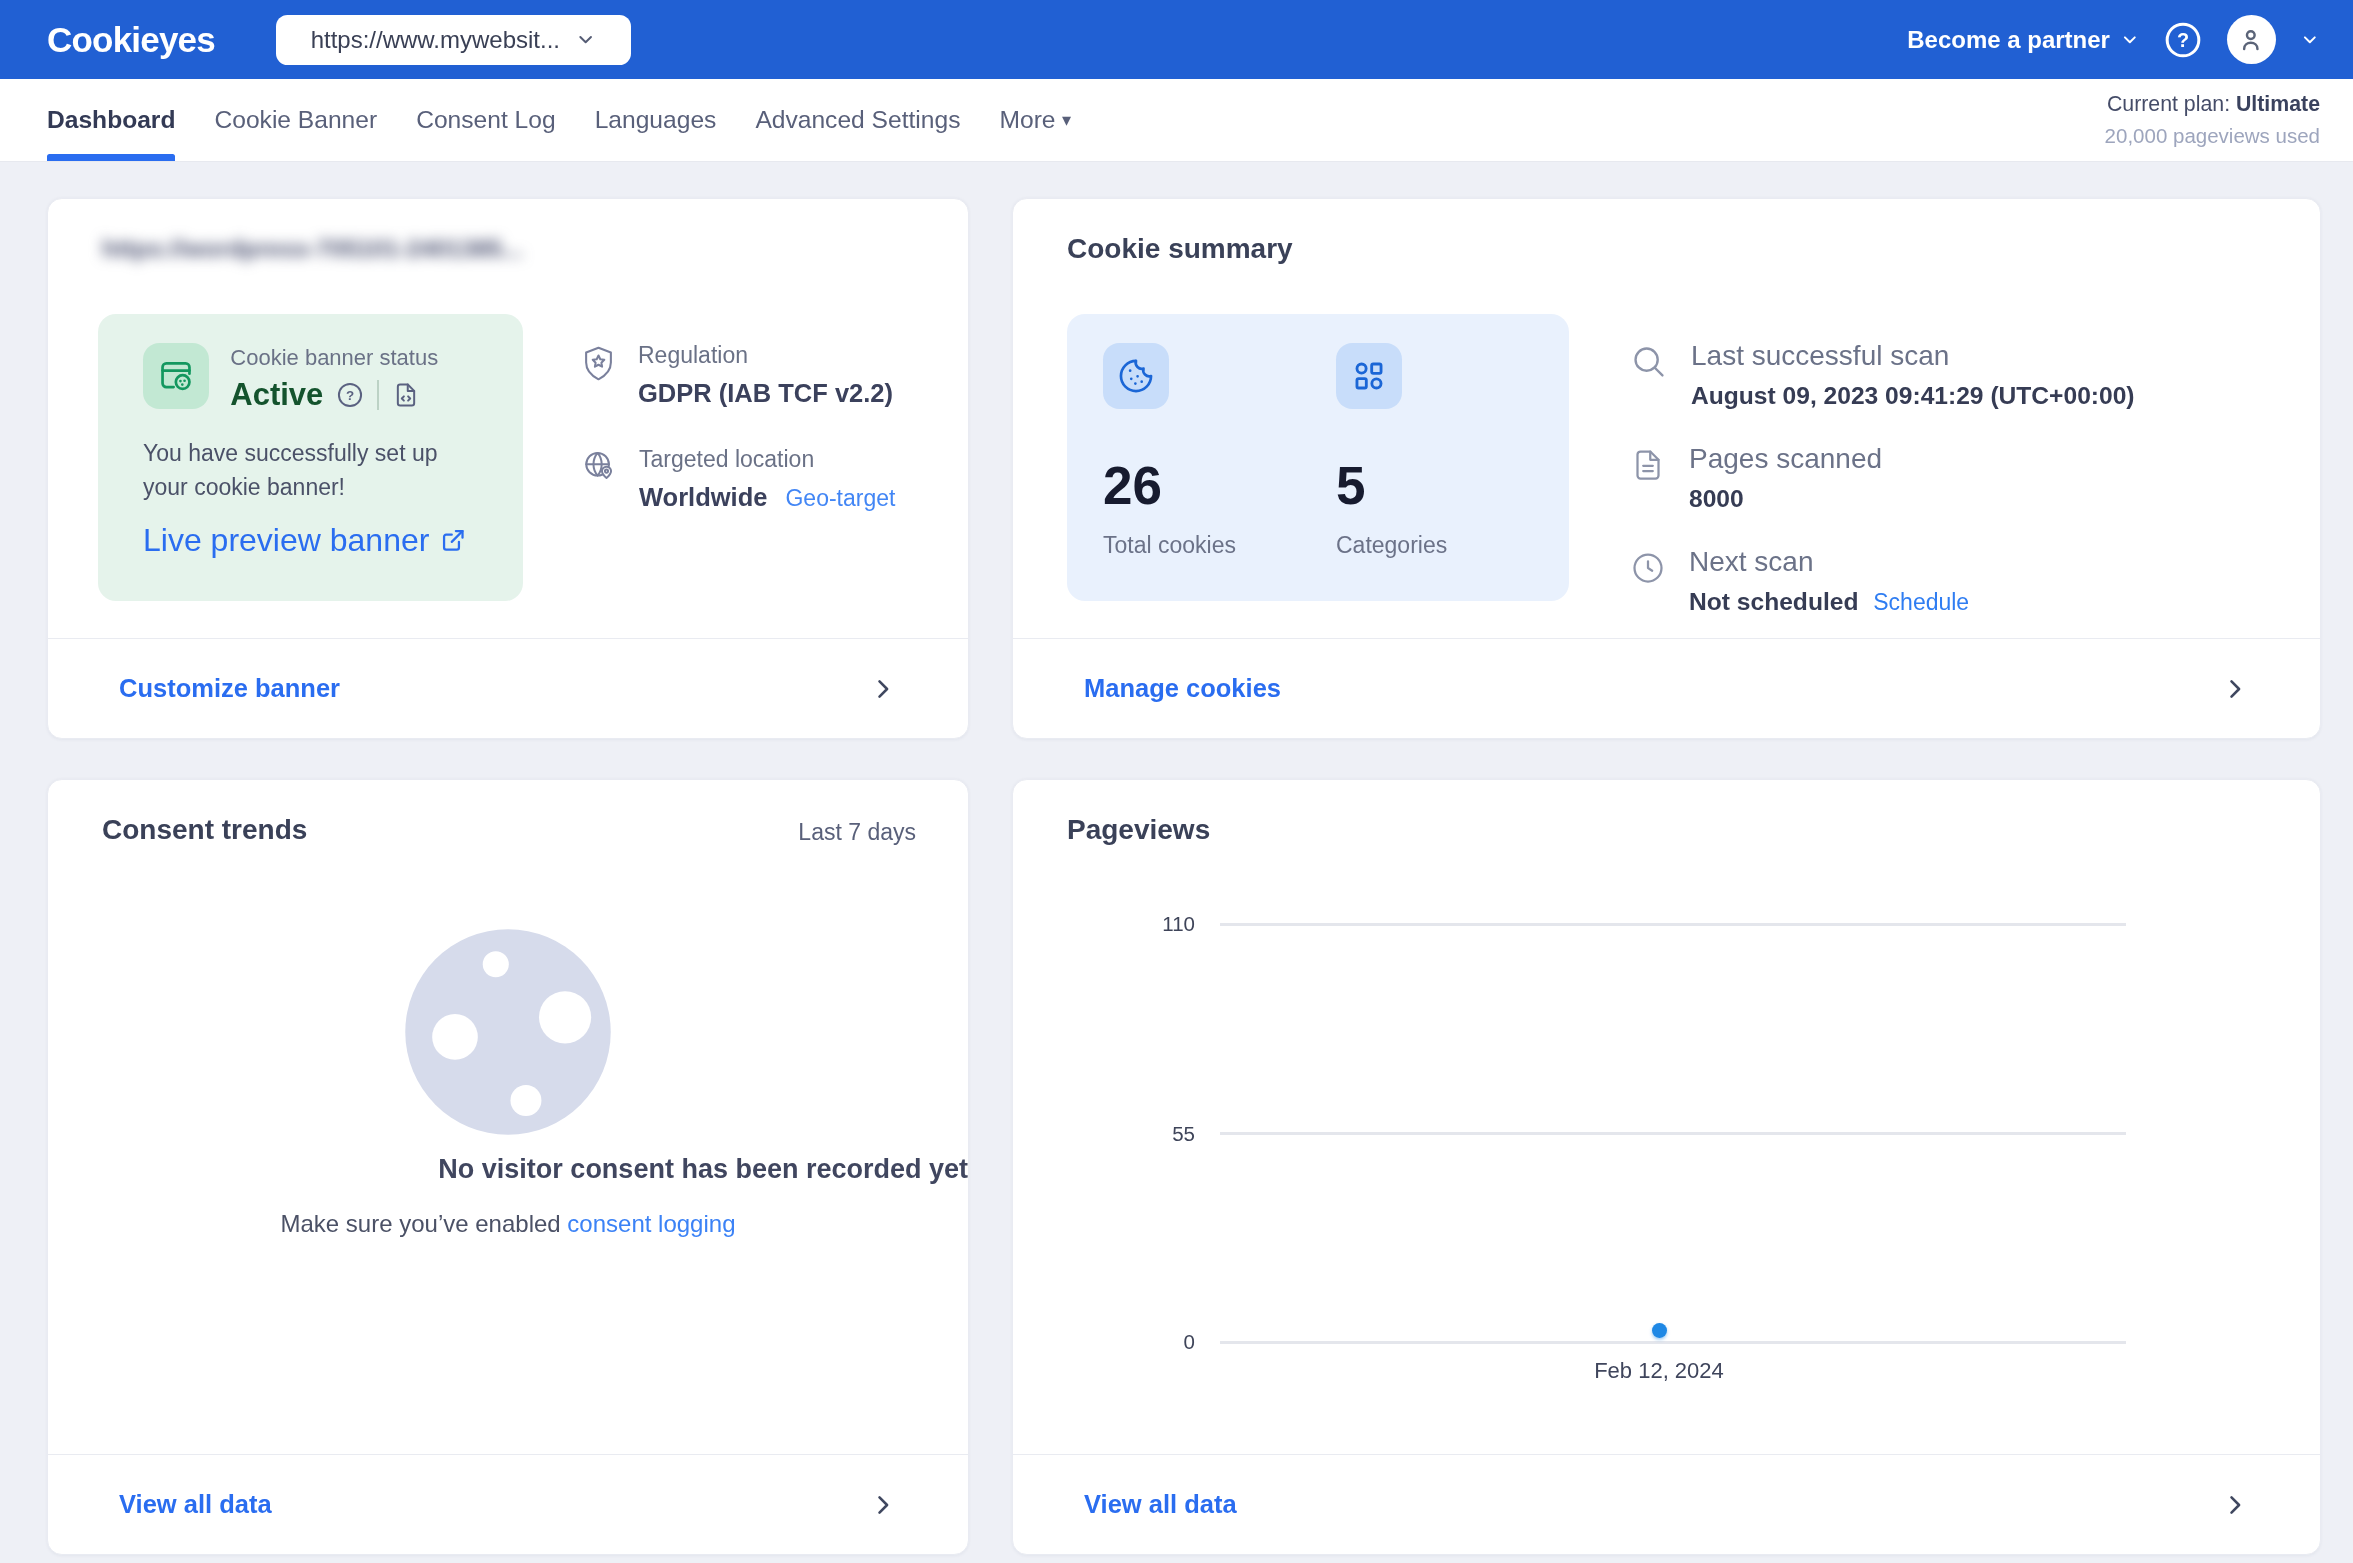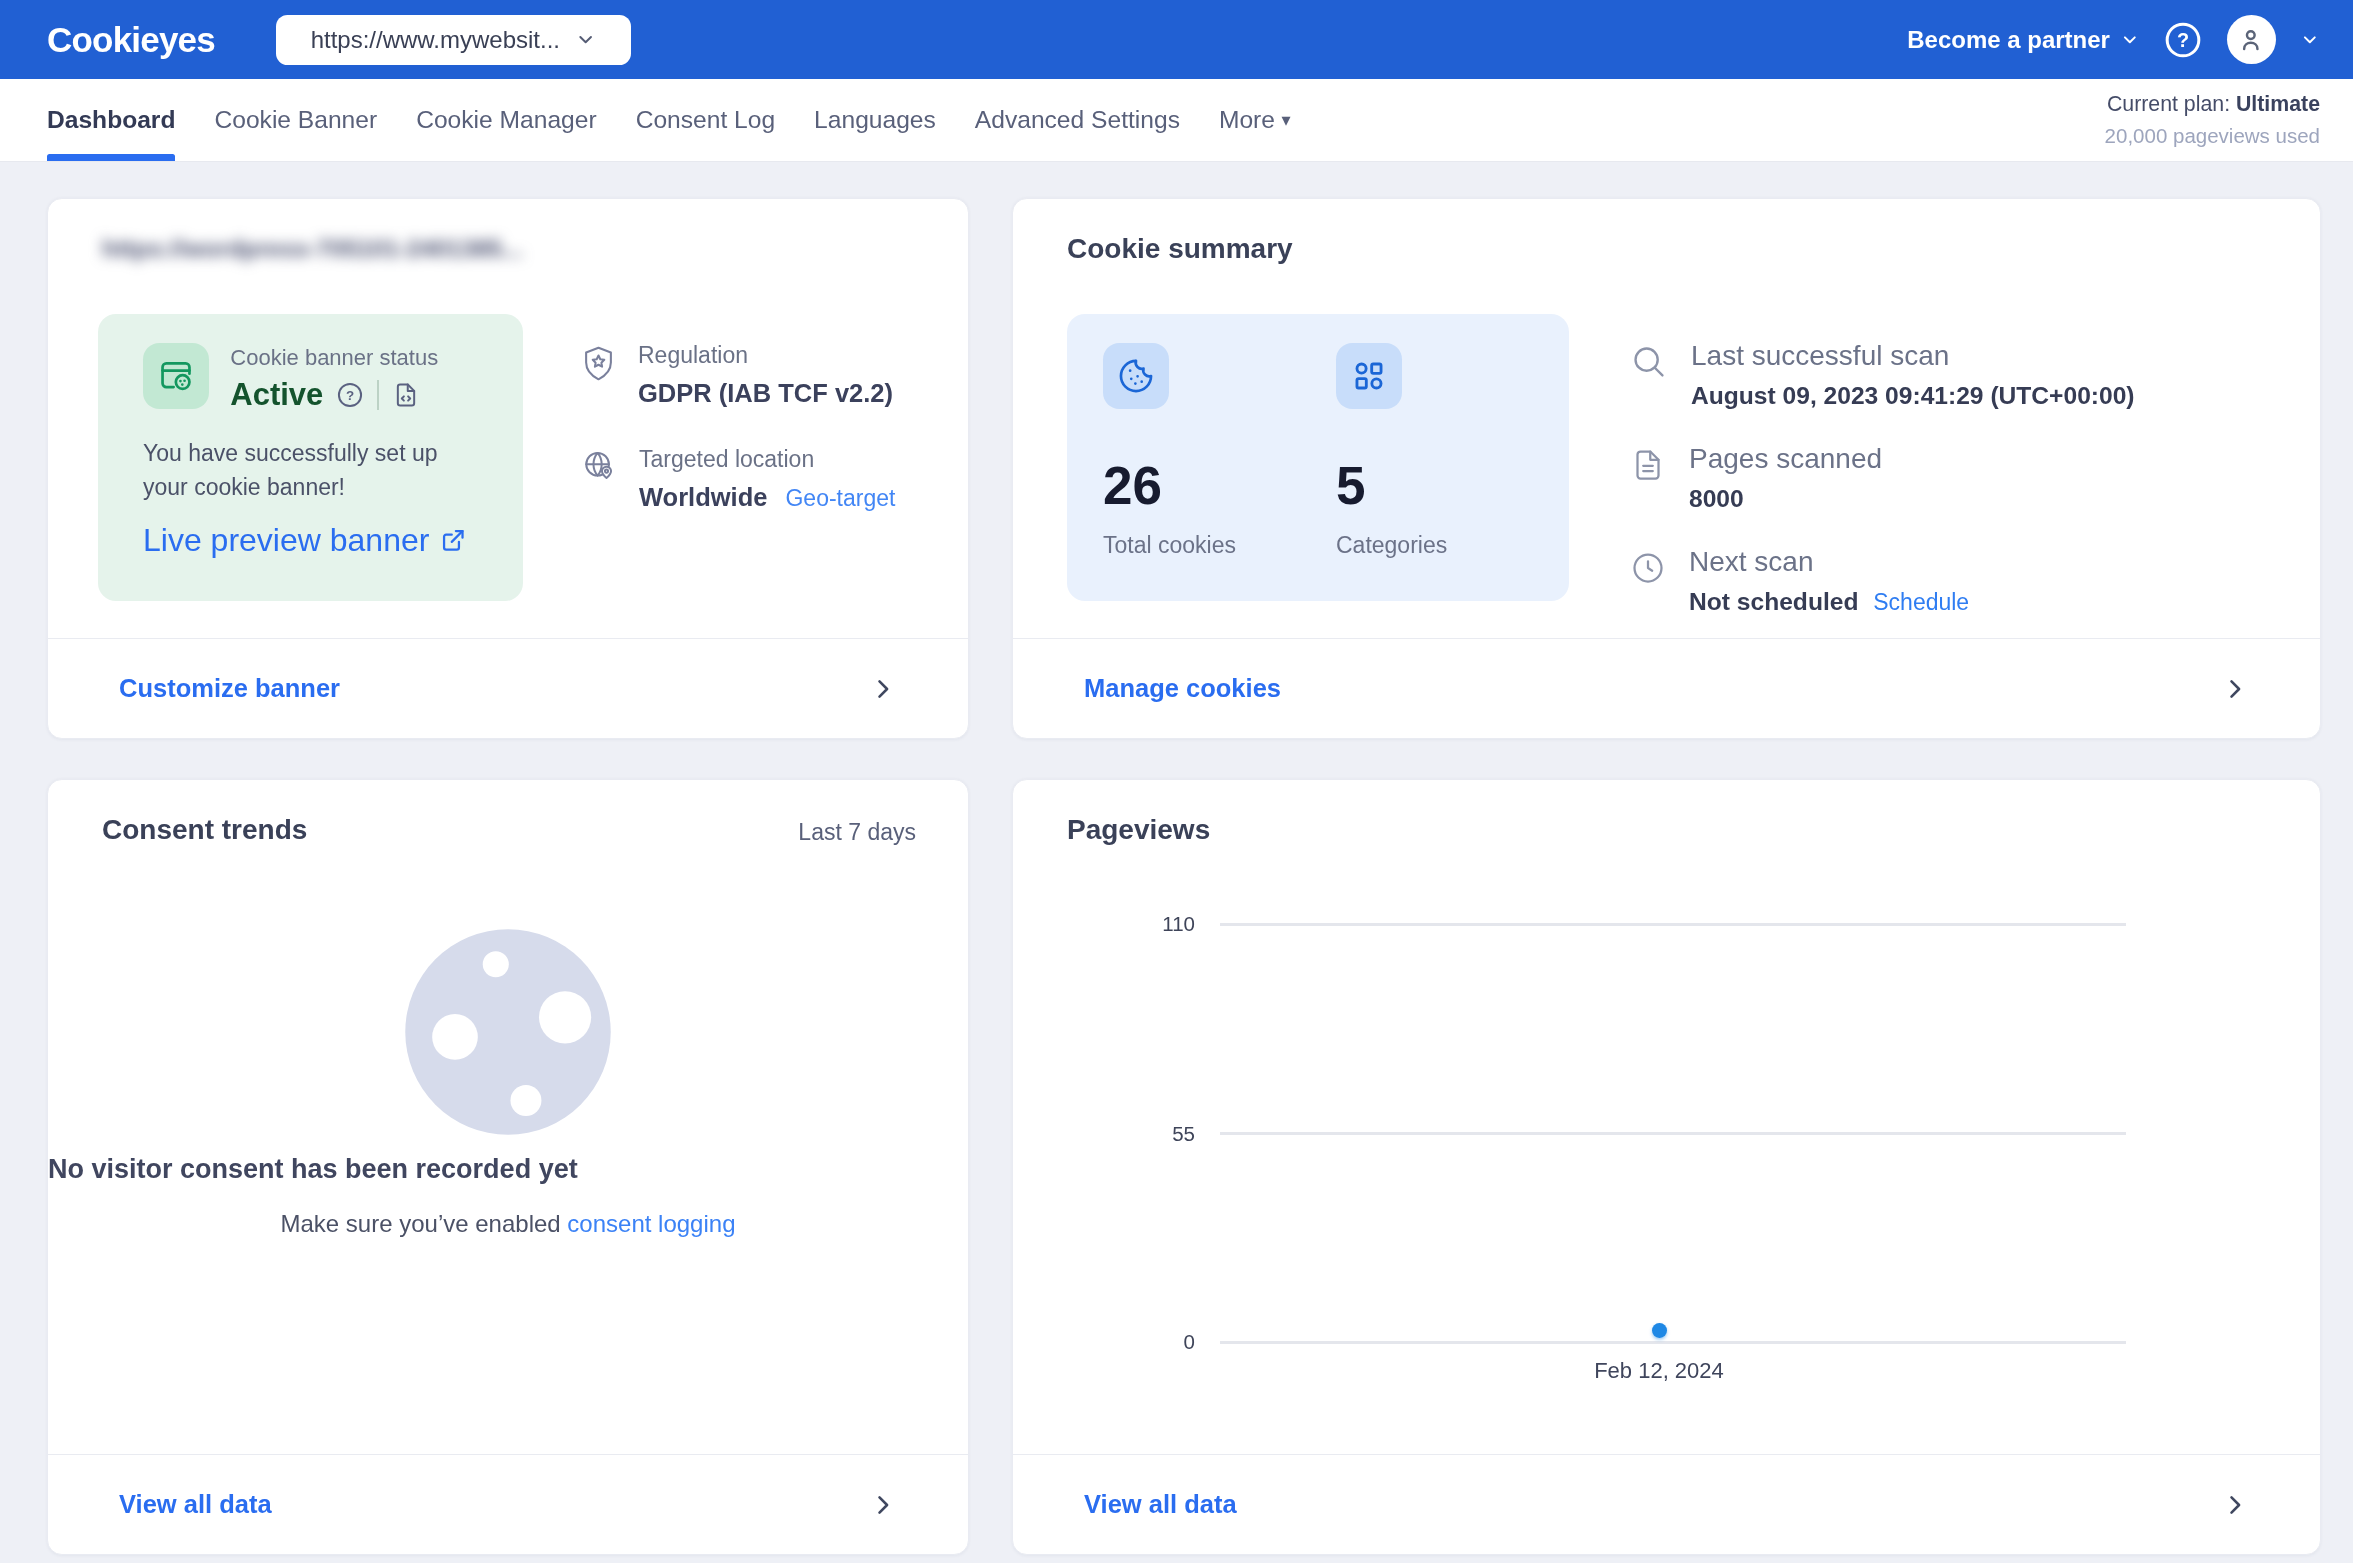--- a/index.html
+++ b/index.html
@@ -73,21 +73,21 @@
   .scan-list { position:absolute; left:617px; top:141px; }
   .scan-row { display:flex; gap:23px; margin-bottom:33px; }
   .scan-ic { color:#8d94a9; display:flex; flex:none; margin-top:3.3px; }
   .scan-lbl { font-size:28px; color:#6b7288; }
   .scan-val { font-size:24.6px; font-weight:700; color:#363c54; margin-top:9.9px; }
   .scan-val-row { display:flex; align-items:baseline; gap:14.8px; }
 
   
   .range-lbl { position:absolute; right:52px; top:39px; font-size:23px; color:#59607a; }
   .big-cookie { position:absolute; left:50%; transform:translateX(-50%); top:146px; }
-  .empty-title { position:absolute; left:0; right:0; top:374px; text-align:left; font-size:27px; font-weight:700; color:#40465f; }
+  .empty-title { position:absolute; left:0; right:0; top:374px; text-align:right; font-size:27px; font-weight:700; color:#40465f; }
   .empty-sub { position:absolute; left:0; right:0; top:430px; text-align:center; font-size:24px; color:#4b5166; }
   .empty-sub .lnk { color:#3b82f6; cursor:pointer; }
 
   
   .chart { position:absolute; left:0; top:0; right:0; bottom:100px; }
   .gline { position:absolute; left:207px; width:906px; height:2.5px; background:#e4e6ec; }
   .tick { position:absolute; left:0; width:182px; text-align:right; font-size:20.5px; color:#3e4459; line-height:24.6px; }
   .dot { position:absolute; width:14.8px; height:14.8px; border-radius:50%; background:#1e88e5; box-shadow:0 1.6px 3.3px rgba(30,136,229,.45); }
   .x-lbl { position:absolute; width:246px; text-align:center; font-size:22px; color:#3f455c; }
 </style>
@@ -142,23 +142,20 @@
   </div>
 
   <div class="nav">
     <div class="tabs">
       <div class="tab active">
         <span>Dashboard</span>
         <span class="bar"></span>
       </div>
       <div class="tab">
           <span>Cookie Banner</span>
-        </div>
-      <div class="tab">
-          <span>Cookie Manager</span>
         </div>
       <div class="tab">
           <span>Consent Log</span>
         </div>
       <div class="tab">
           <span>Languages</span>
         </div>
       <div class="tab">
           <span>Advanced Settings</span>
         </div>

